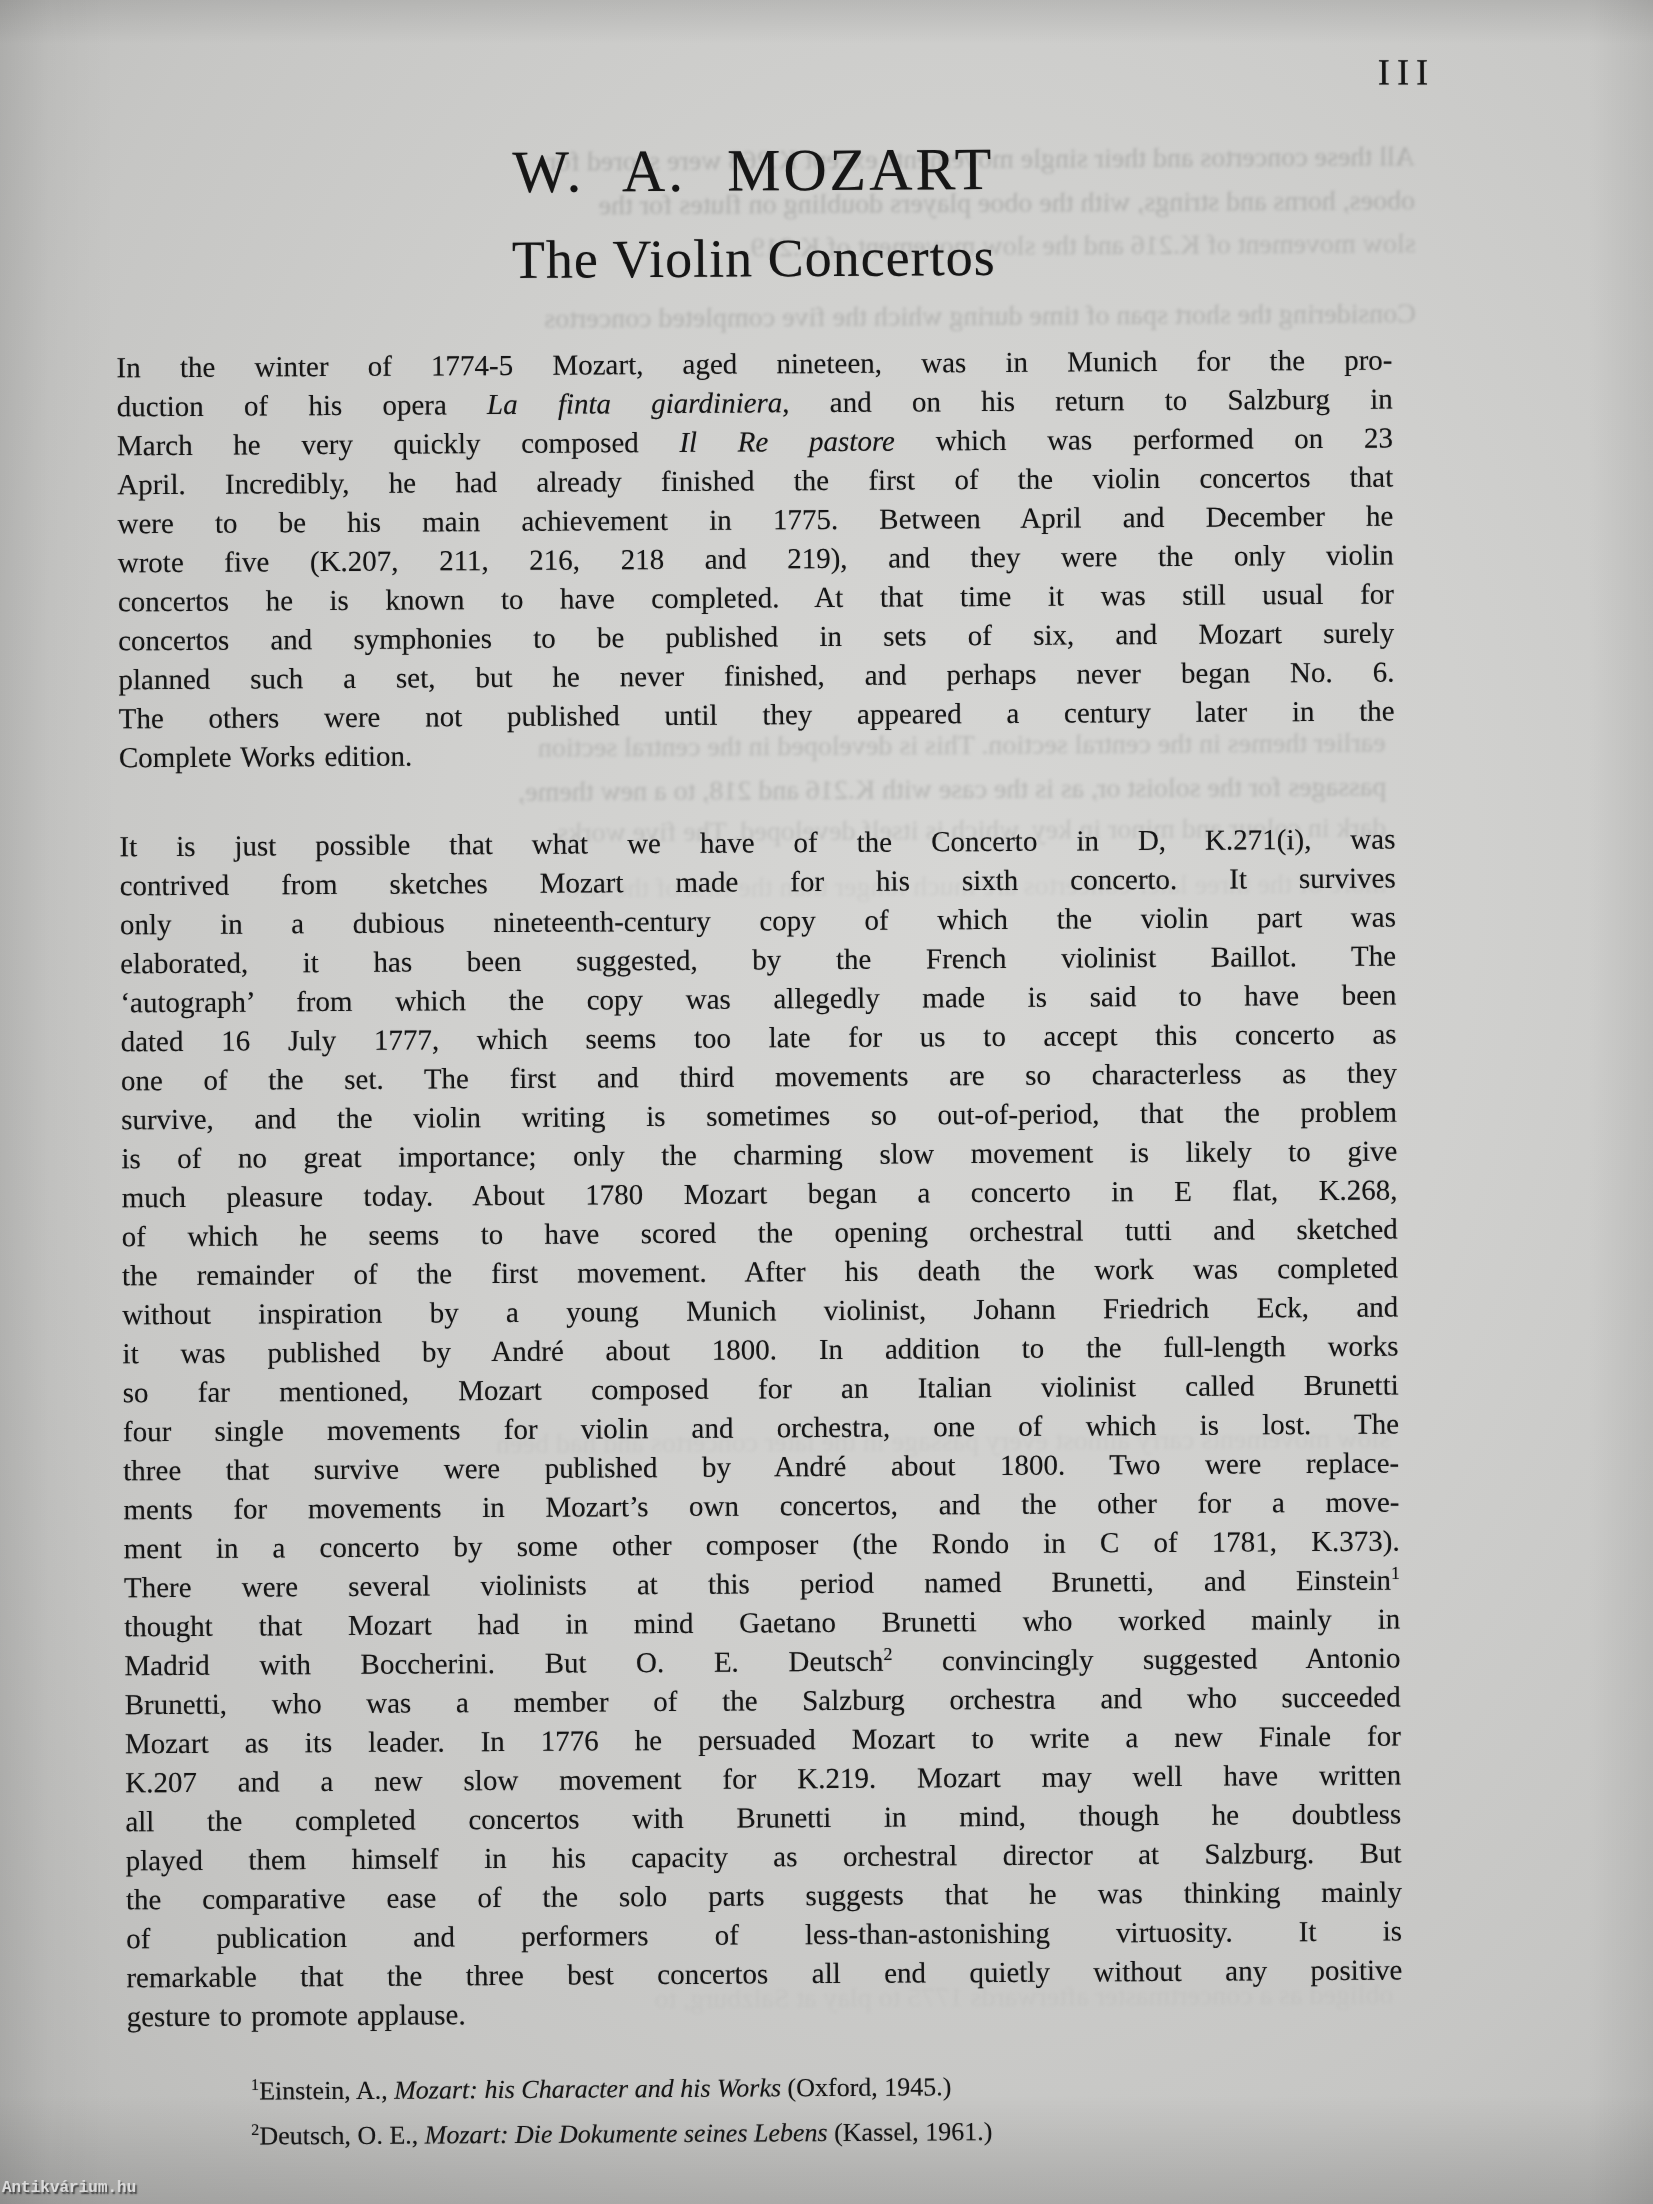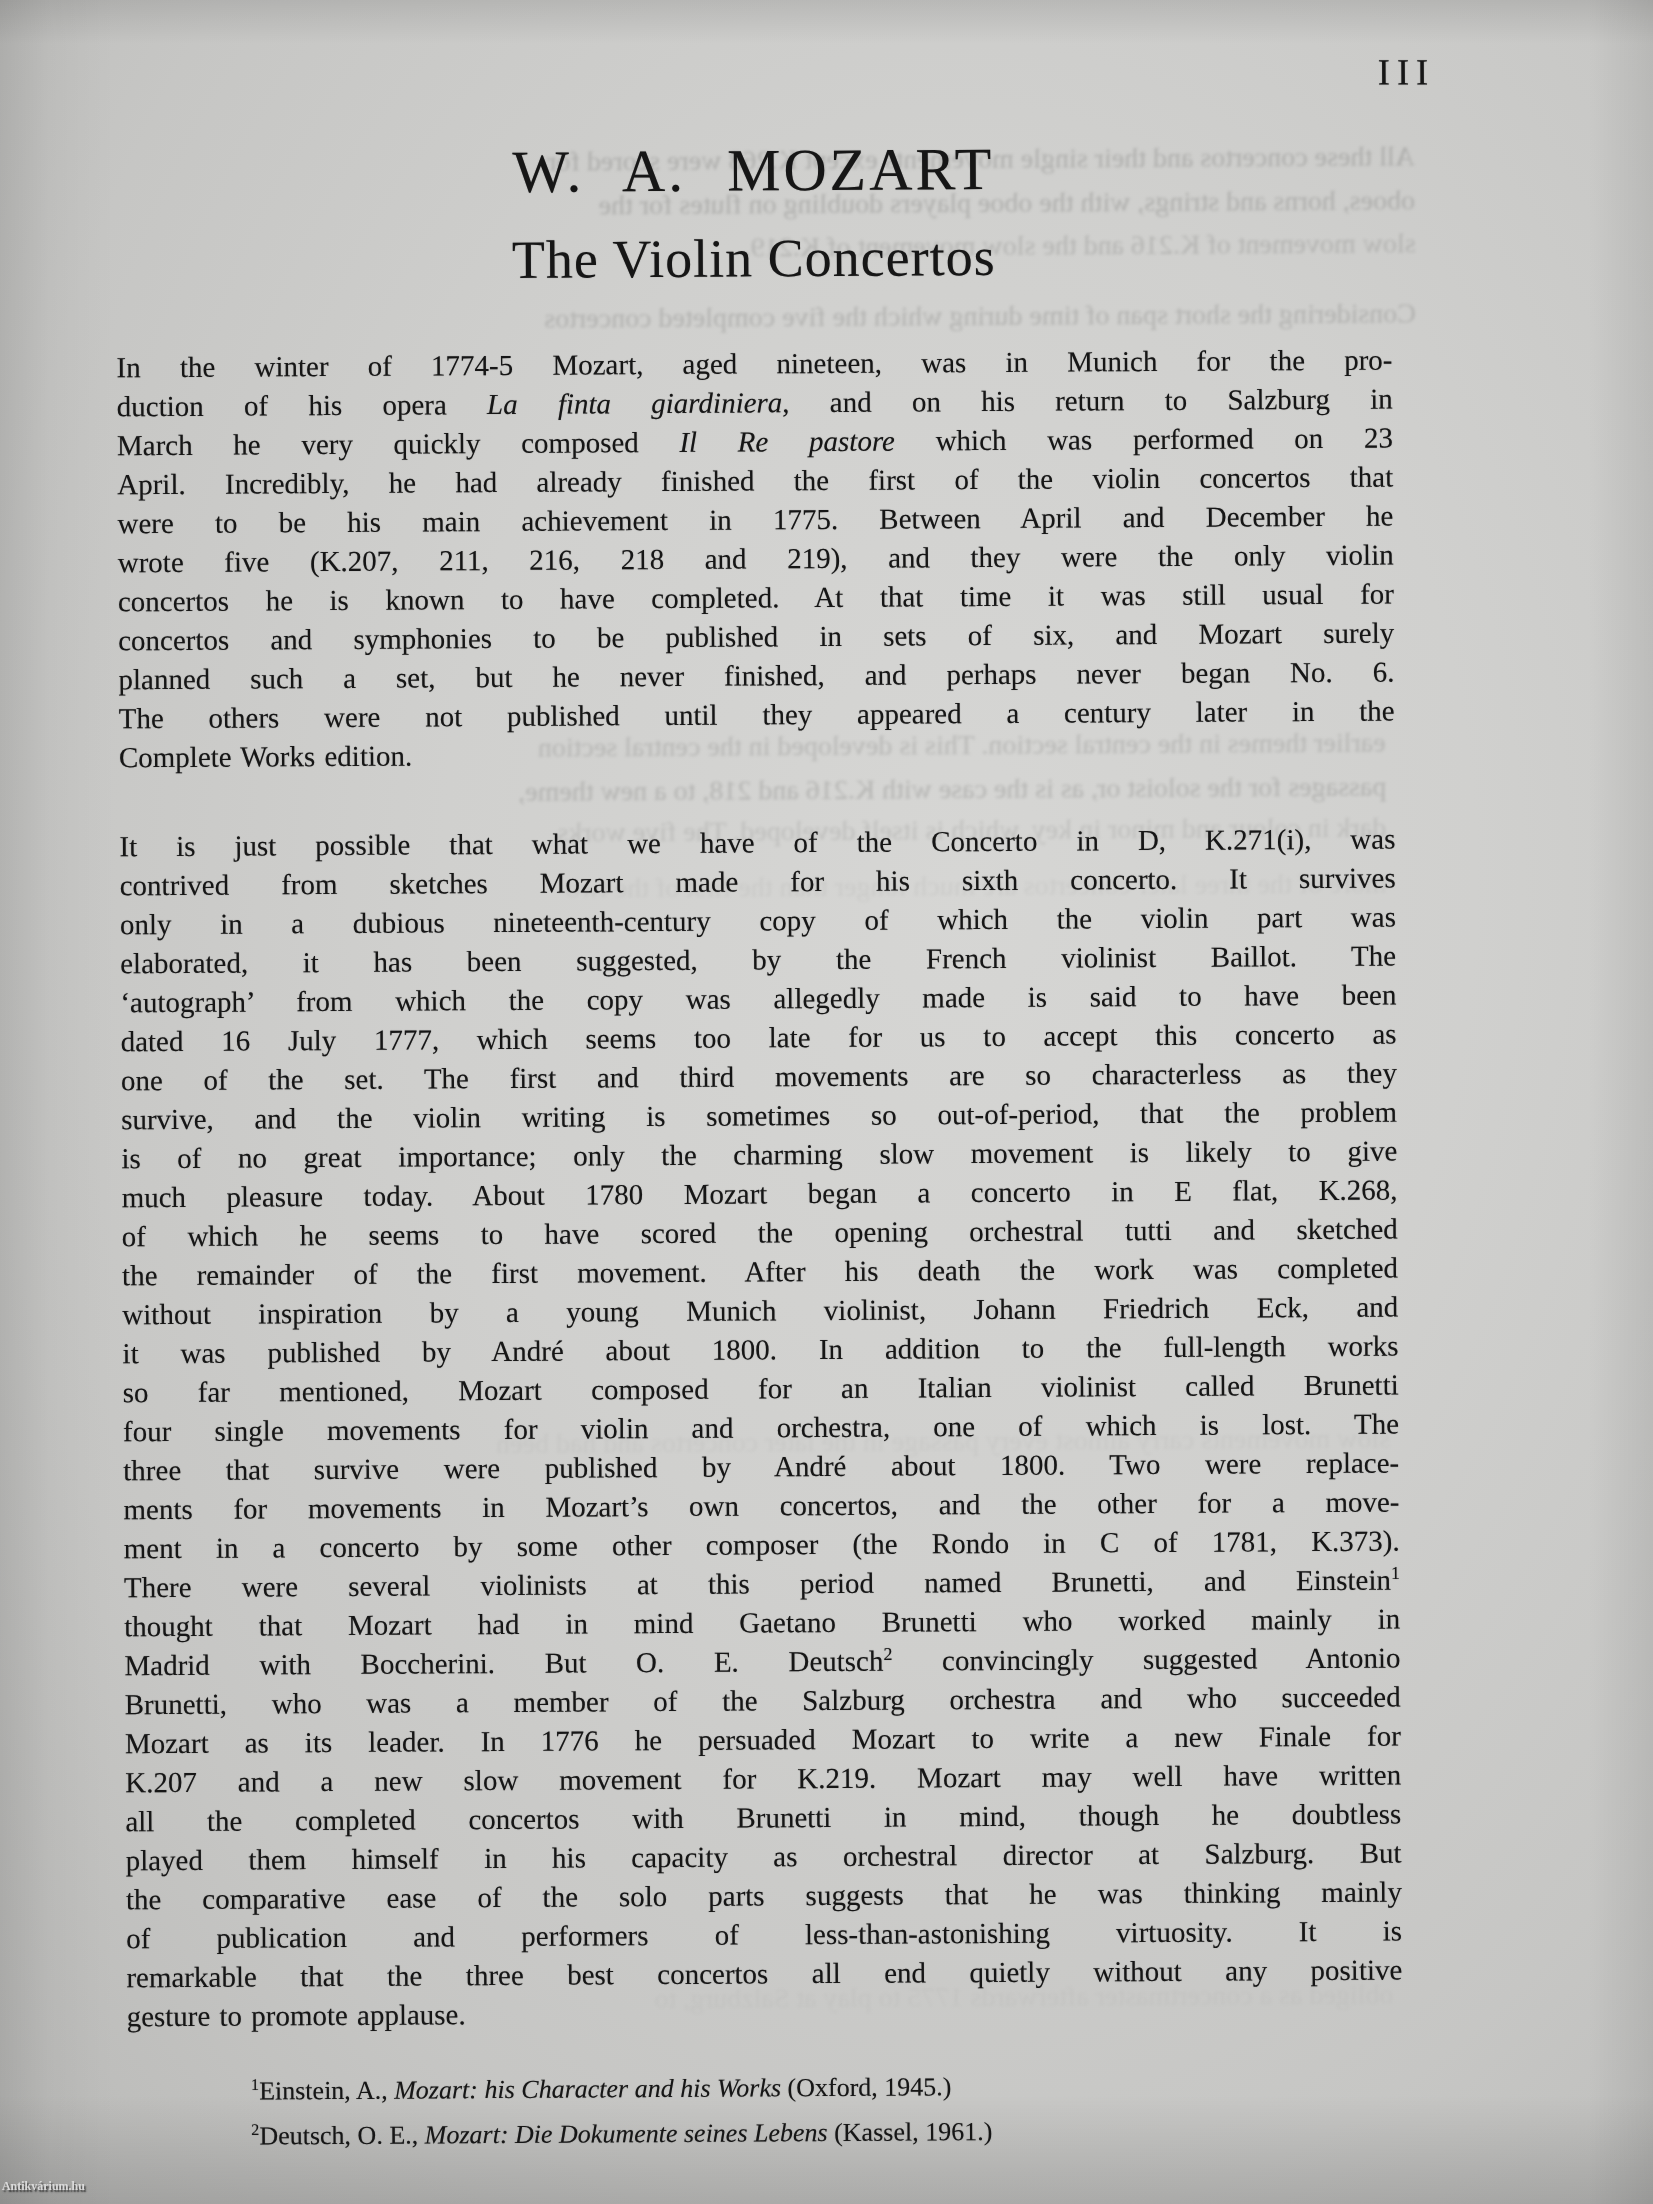--- a/index.html
+++ b/index.html
@@ -50,22 +50,22 @@
     position:absolute;
     transform:scaleX(-1);
     filter:blur(1.5px);
     color:#8e8e8c;
     font-size:28px;
     white-space:nowrap;
     pointer-events:none;
   }
   #watermark{
     position:absolute;left:1.9px;top:2179px;
-    font-family:Liberation Serif, serif;
-    font-weight:bold;font-size:12px;letter-spacing:0px;
+    font-family:Liberation Mono, monospace;
+    font-weight:bold;font-size:16px;letter-spacing:0px;
     color:#dadada;
     text-shadow:1.5px 1.5px 1.5px rgba(45,45,45,0.85), -0.5px -0.5px 0 rgba(255,255,255,0.2);
   }
 </style>
 </head>
 <body>
 
 <div id="paper"></div>
 
 <div id="sheet">

